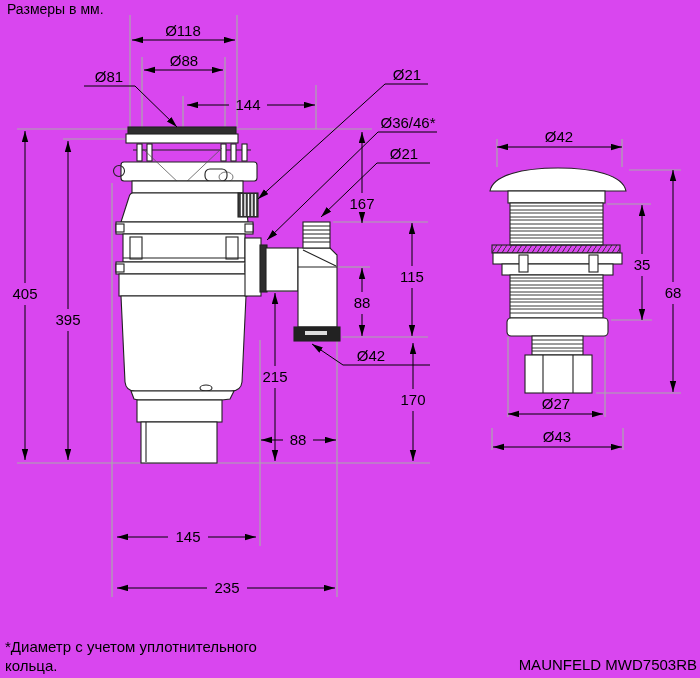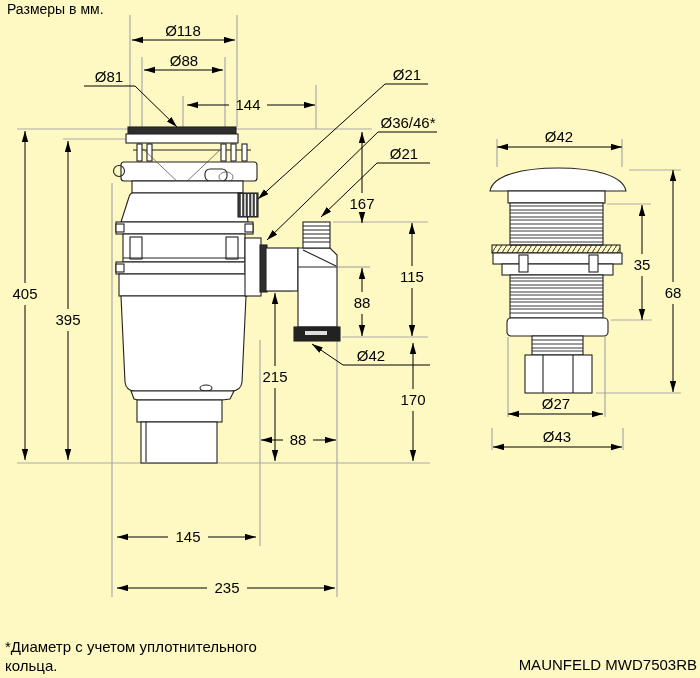--- a/index.html
+++ b/index.html
@@ -1,16 +1,16 @@
 <!DOCTYPE html>
 <html><head>
 <meta charset="utf-8">
 <style>
   html,body{margin:0;padding:0;background:#fff;}
-  .page{width:700px;height:678px;position:relative;background:#fef9c3;overflow:hidden;
+  .page{width:700px;height:678px;position:relative;background:#d946ef;overflow:hidden;
         font-family:"Liberation Sans", sans-serif;}
   svg{display:block;}
   text{font-family:"Liberation Sans", sans-serif;fill:#000;}
   .dim{font-size:15px;}
   .cap{font-size:14px;}
   .note{font-size:15px;}
 </style>
 </head>
 <body>
 

